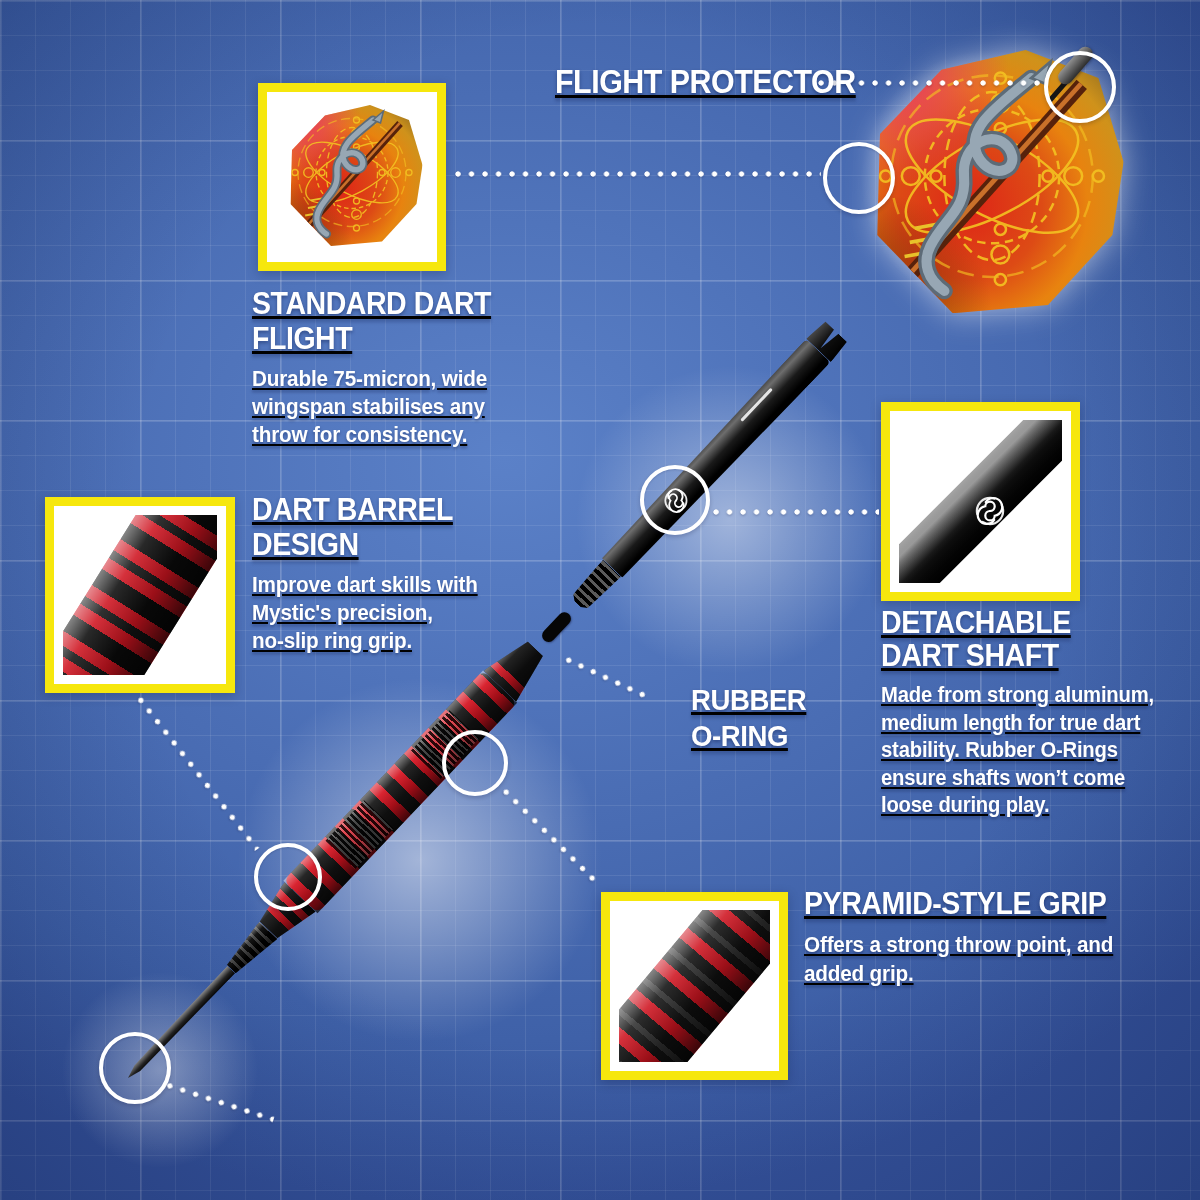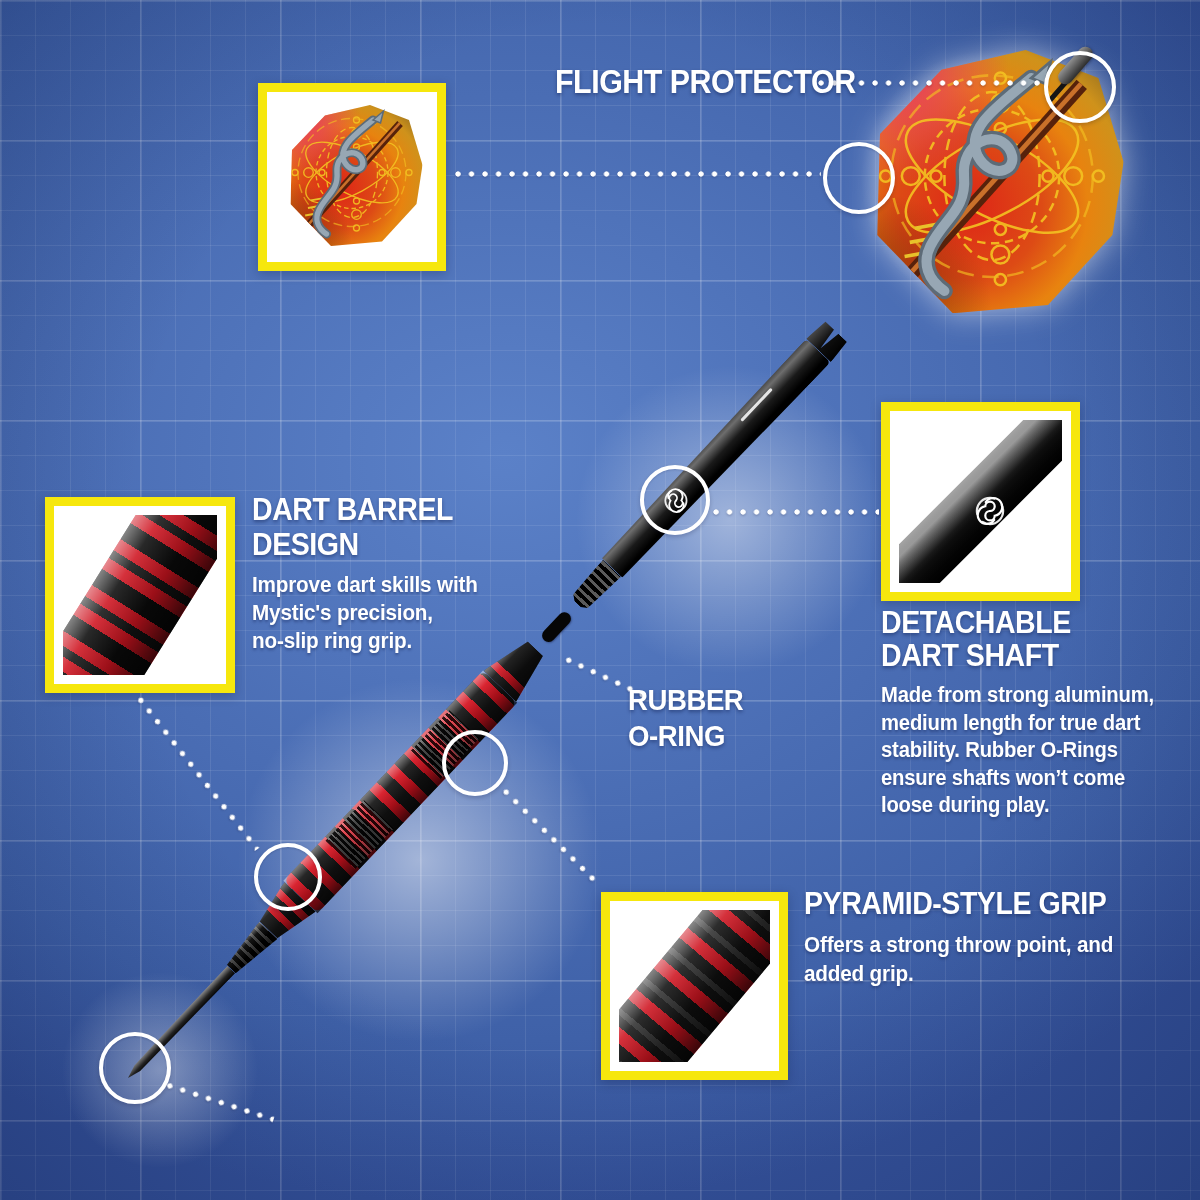--- a/index.html
+++ b/index.html
@@ -103,21 +103,21 @@
 
   
   #big-flight{position:absolute;left:852px;top:42px;width:280px;height:285px;z-index:2;
     filter:drop-shadow(0 0 16px rgba(255,255,255,.55));}
   #protector-rod{position:absolute;left:1038px;top:76px;width:62px;height:5px;background:#161616;
     transform:rotate(-49deg);z-index:5;border-radius:2px;}
   #protector{position:absolute;left:1053px;top:58px;width:45px;height:15px;border-radius:8px;
     background:linear-gradient(180deg,#909090,#2c2c2c);transform:rotate(-49deg);z-index:5;
     box-shadow:0 1px 3px rgba(0,0,30,.4);}
 
-  .z6{z-index:6;}
+  .z6{z-index:6;text-decoration:underline;}
 </style>
 </head>
 <body>
 
 <svg width="0" height="0" style="position:absolute">
   <defs>
     <radialGradient id="fg1" cx="42%" cy="58%" r="68%">
       <stop offset="0%" stop-color="#de2517"></stop>
         <stop offset="38%" stop-color="#dd4b15"></stop>
       <stop offset="62%" stop-color="#e8830f"></stop>
@@ -257,40 +257,46 @@
   <div class="dots" style="left:713px;top:509px;width:166px"></div>
   <div class="dots" style="left:566px;top:656px;width:92px;transform:rotate(25deg)"></div>
   <div class="dots" style="left:139px;top:695px;width:192px;transform:rotate(52deg)"></div>
   <div class="dots" style="left:504px;top:787px;width:135px;transform:rotate(45deg)"></div>
   <div class="dots" style="left:167px;top:1082px;width:112px;transform:rotate(18deg)"></div>
 
   <div class="abs z6" style="left:555px;top:64px">
     <div class="c-title big">FLIGHT PROTECTOR</div>
   </div>
 
+  <div class="abs z6" style="left:252px;top:286px;width:320px">
+    <div class="c-title">STANDARD DART FLIGHT</div>
+    <div class="c-body">Durable 75-micron, wide
+wingspan stabilises any
+throw for consistency.</div>
+  </div>
 
   <div class="abs z6" style="left:252px;top:492px;width:320px">
     <div class="c-title">DART BARREL
 DESIGN</div>
     <div class="c-body">Improve dart skills with
 Mystic's precision,
 no-slip ring grip.</div>
   </div>
 
   <div class="abs z6" style="left:881px;top:606px;width:320px">
     <div class="c-title" style="line-height:33px">DETACHABLE
 DART SHAFT</div>
     <div class="c-body" style="font-size:22px;line-height:27.5px">Made from strong aluminum,
 medium length for true dart
 stability. Rubber O-Rings
 ensure shafts won’t come
 loose during play.</div>
   </div>
 
-  <div class="abs z6" style="left:628px;top:682px">
+  <div class="abs z6" style="left:691px;top:682px">
     <div class="c-title" style="font-size:30px;line-height:36px">RUBBER
 O-RING</div>
   </div>
 
   <div class="abs z6" style="left:804px;top:886px;width:400px">
     <div class="c-title">PYRAMID-STYLE GRIP</div>
     <div class="c-body" style="line-height:29px">Offers a strong throw point, and
 added grip.</div>
   </div>
 

